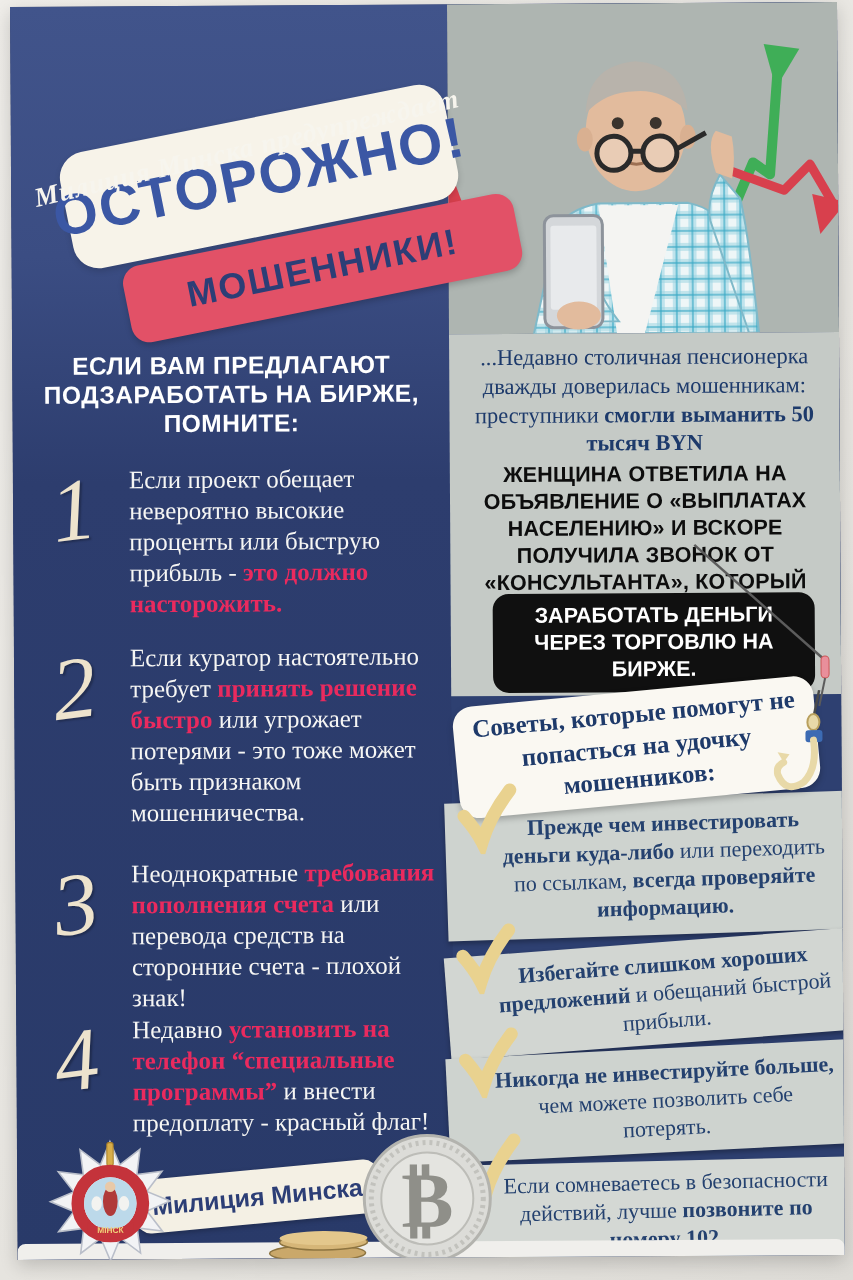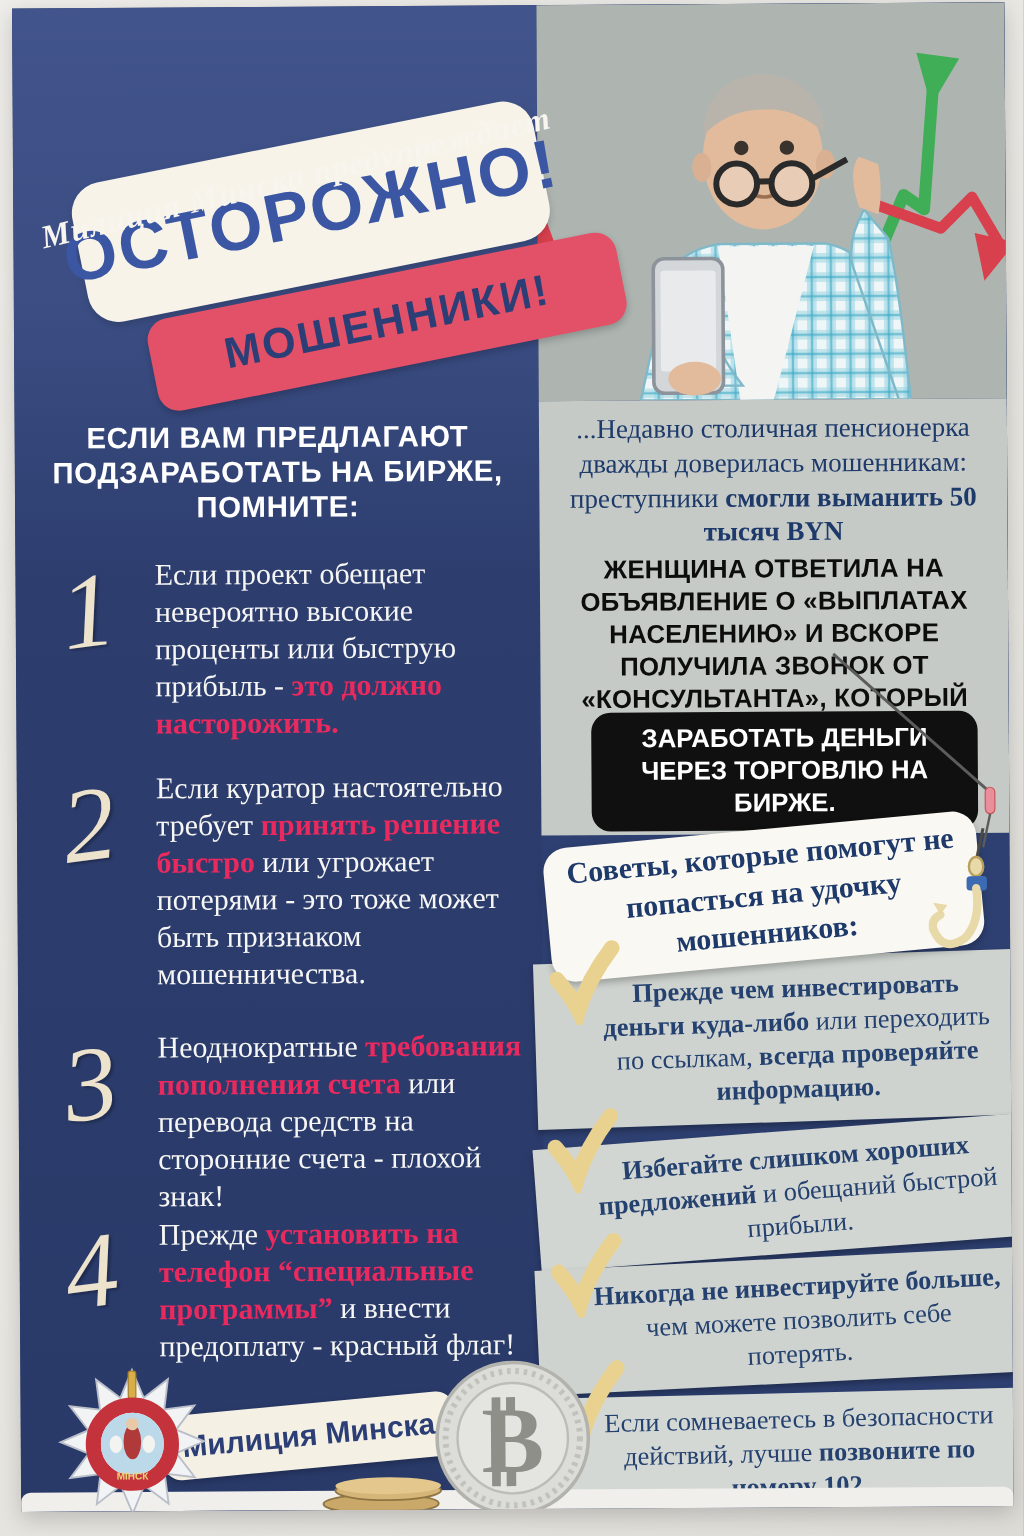--- a/index.html
+++ b/index.html
@@ -91,21 +91,21 @@
     <div class="item" id="item2">
       <div class="num">2</div>
       <div class="txt"><span class="seg-w">Если куратор настоятельно требует </span><span class="seg-r">принять решение быстро</span><span class="seg-w"> или угрожает потерями - это тоже может быть признаком мошенничества.</span></div>
     </div>
     <div class="item" id="item3">
       <div class="num">3</div>
       <div class="txt"><span class="seg-w">Неоднократные </span><span class="seg-r">требования пополнения счета</span><span class="seg-w"> или перевода средств на сторонние счета - плохой знак!</span></div>
     </div>
     <div class="item" id="item4">
       <div class="num">4</div>
-      <div class="txt"><span class="seg-w">Прежде </span><span class="seg-r">установить на телефон “специальные программы”</span><span class="seg-w"> и внести предоплату - красный флаг!</span></div>
+      <div class="txt"><span class="seg-w">Недавно </span><span class="seg-r">установить на телефон “специальные программы”</span><span class="seg-w"> и внести предоплату - красный флаг!</span></div>
     </div>
 
     <svg class="emblem" viewBox="0 0 120 120">
       <polygon fill="#f2f3f5" stroke="#b9bec9" stroke-width="1.5" points="117,60 94.8,69.3 109.4,88.5 85.5,85.5 88.5,109.4 69.3,94.8 60,117 50.7,94.8 31.5,109.4 34.5,85.5 10.6,88.5 25.2,69.3 3,60 25.2,50.7 10.6,31.5 34.5,34.5 31.5,10.6 50.7,25.2 60,3 69.3,25.2 88.5,10.6 85.5,34.5 109.4,31.5 94.8,50.7"></polygon>
       <rect x="57" y="4" width="6" height="22" rx="2" fill="#d8ae4a" stroke="#a87f28" stroke-width="1"></rect>
       <circle cx="60" cy="62" r="31" fill="none" stroke="#c4333b" stroke-width="12"></circle>
       <circle cx="60" cy="62" r="25" fill="#bcd9ea"></circle>
       <ellipse cx="60" cy="60" rx="7" ry="14" fill="#b03a3a"></ellipse>
       <circle cx="60" cy="46" r="5" fill="#e8c9a8"></circle>
       <ellipse cx="47" cy="62" rx="5" ry="7" fill="#f3f3f0"></ellipse>

